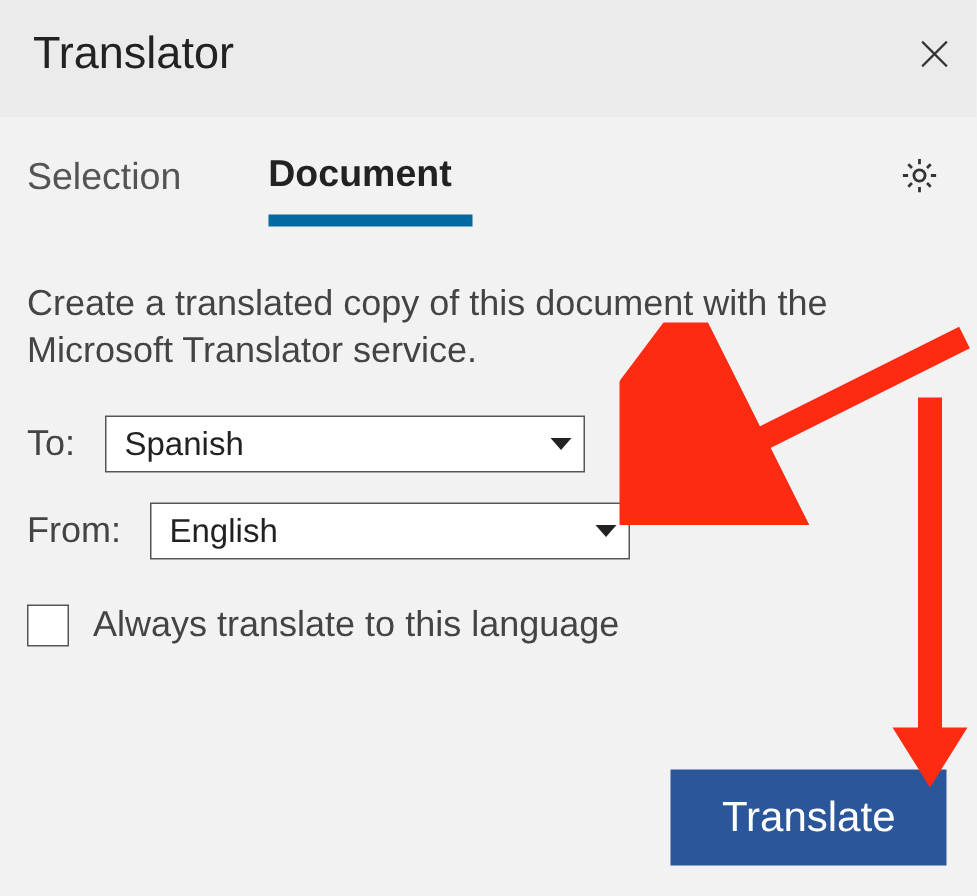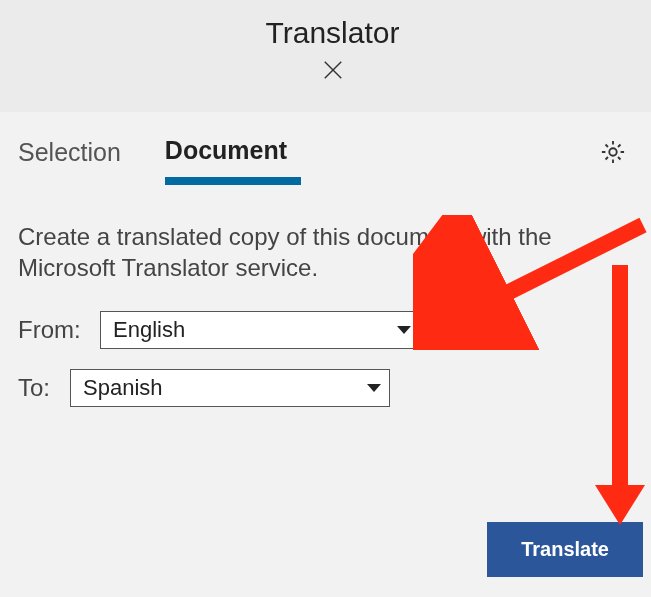--- a/index.html
+++ b/index.html
@@ -12,38 +12,37 @@
     color: #333;
     position: relative;
     overflow: hidden;
   }
   .hdr {
     background: #ebebeb;
     display: flex;
     align-items: center;
     justify-content: space-between;
     padding: 16px 8px 22px 22px;
-    flex-direction: column;
   }
   .title {
     font-size: 30px;
     font-weight: 400;
     color: #222;
   }
   .close-btn {
     width: 40px; height: 40px;
     display:flex; align-items:center; justify-content:center;
     cursor:pointer;
     background:transparent; border:none;
   }
   .close-btn svg { width: 22px; height:22px; stroke:#333; stroke-width:1.6; }
   .tabrow {
     display:flex; align-items:center;
     padding: 18px 18px 0 18px;
-    gap: 6px;
+    gap: 20px;
     position: relative;
   }
   .tab {
     font-size: 25px;
     padding: 6px 14px 12px 0;
     margin-right: 24px;
     color: #545454;
     cursor:pointer;
     border-bottom: 4px solid transparent;
   }
@@ -103,29 +102,28 @@
     gap: 16px;
   }
   .chk {
     width:28px; height:28px;
     border:1.5px solid #555;
     background:#fff;
     cursor:pointer;
   }
   .translate-btn {
     position:absolute;
-    right: 8px;
+    right: 20px;
     bottom: 20px;
     background:#2b579a;
     color:#fff;
-    font-size:20px;
+    font-size:28px;
     padding: 16px 34px;
     border:none;
     cursor:pointer;
-    font-weight:bold;
   }
   .arrow { position:absolute; pointer-events:none; }
 </style>
 </head>
 <body>
 
 <div class="hdr">
   <div class="title">Translator</div>
   <button class="close-btn">
     <svg viewBox="0 0 24 24">
@@ -143,35 +141,39 @@
       <circle cx="12" cy="12" r="3.2"></circle>
       <path d="M12 2.5v3M12 18.5v3M21.5 12h-3M5.5 12h-3M18.4 5.6l-2.1 2.1M7.7 16.3l-2.1 2.1M18.4 18.4l-2.1-2.1M7.7 7.7L5.6 5.6"></path>
     </svg>
   </div>
 </div>
 
 <div class="content">
   <div class="desc">Create a translated copy of this document with the Microsoft Translator service.</div>
 
   <div class="row">
+    <div class="label-to">To:</div>
+    <div class="select">
+      <span>Spanish</span>
+      <span class="caret"></span>
+    </div>
+  </div>
+
+  <div class="row">
     <div class="label-from">From:</div>
     <div class="select">
       <span>English</span>
       <span class="caret"></span>
     </div>
   </div>
 
-  <div class="row">
-    <div class="label-to">To:</div>
-    <div class="select">
-      <span>Spanish</span>
-      <span class="caret"></span>
-    </div>
+  <div class="chk-row">
+    <div class="chk"></div>
+    <div>Always translate to this language</div>
   </div>
-
 </div>
 
 <button class="translate-btn">Translate</button>
 
 <svg class="arrow" style="left:413px; top:215px;" width="243" height="135">
   <defs>
       <marker id="ah1" markerWidth="14" markerHeight="14" refX="4" refY="7" orient="auto">
         <path d="M0,0 L14,7 L0,14 Z" fill="#ff2a12"></path>
       </marker>
     </defs>

